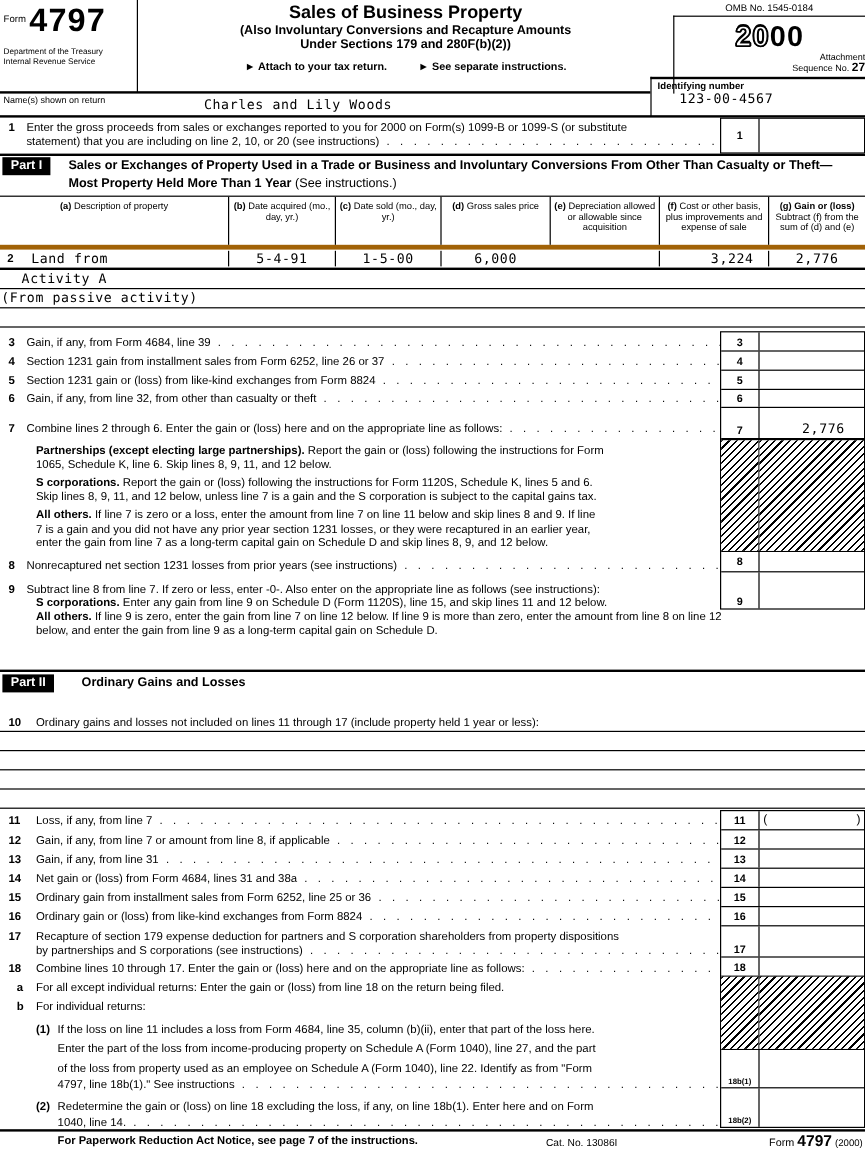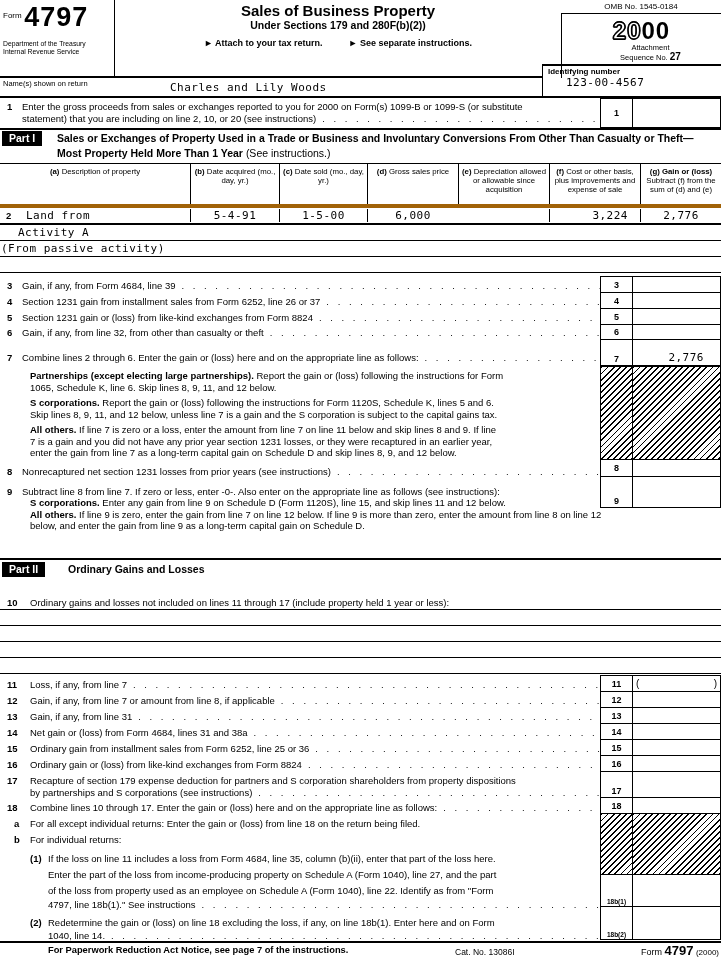--- a/index.html
+++ b/index.html
@@ -20,21 +20,21 @@
 .formnum { font-size:27px; font-weight:bold; letter-spacing:1px; }
 .dept { font-size:6.8px; line-height:8px; margin-top:7px; }
 .hdr-center { position:absolute; left:115px; top:0; width:446px; height:77px; text-align:center; }
 .h-title { font-size:15px; font-weight:bold; margin-top:2px; }
 .h-sub { font-size:10.5px; font-weight:bold; line-height:12px; }
 .h-attach { font-size:9px; font-weight:bold; margin-top:7px; display:flex; justify-content:center; gap:26px; }
 .omb { position:absolute; left:561px; top:2px; width:160px; text-align:center; font-size:8px; }
 .yearbox { position:absolute; left:561px; top:13px; width:160px; height:65px; border-left:1px solid #000; border-top:1px solid #000; text-align:center; }
 .yr { font-size:24px; font-weight:bold; line-height:24px; letter-spacing:1px; }
 .yr-o { color:#fff; -webkit-text-stroke:1.3px #000; text-shadow:-1px 0 #000,1px 0 #000,0 -1px #000,0 1px #000; }
-.attach-seq { font-size:7.5px; text-align:center; padding-left:18px; line-height:8.5px; margin-top:1px; }
+.attach-seq { font-size:7.5px; text-align:right; padding-left:18px; line-height:8.5px; margin-top:1px; }
 .seqno { font-size:10px; font-weight:bold; }
 .idbox { position:absolute; left:542px; top:64px; width:179px; height:33px; border-left:1px solid #000; border-top:2px solid #000; padding:1px 0 0 5px; }
 .idlabel { font-size:8px; font-weight:bold; }
 .namerow { position:absolute; left:0; top:78px; width:542px; height:18px; }
 .namelabel { position:absolute; left:3px; top:1px; font-size:7.5px; }
 .nameval { position:absolute; left:170px; top:3px; }
 
 .pl { position:absolute; background:#000; color:#fff; font-weight:bold; font-size:10.5px; padding:1px 7px 2px 7px; }
 .pt { position:absolute; font-weight:bold; font-size:10.5px; line-height:15px; }
 .pt .rg { font-weight:normal; }
@@ -78,20 +78,21 @@
   <div class="hdr-left">
     <span class="formword">Form</span>
     <span class="formnum">4797</span>
     <div class="dept">
       <div>Department of the Treasury</div>
       <div>Internal Revenue Service</div>
     </div>
   </div>
   <div class="hdr-center">
     <div class="h-title">Sales of Business Property</div>
+    <div class="h-sub">(Also Involuntary Conversions and Recapture Amounts</div>
     <div class="h-sub">Under Sections 179 and 280F(b)(2))</div>
     <div class="h-attach">
       <span>► Attach to your tax return.</span>
       <span>► See separate instructions.</span>
     </div>
   </div>
   <div class="omb">OMB No. 1545-0184</div>
   <div class="yearbox">
     <div class="yr" style="margin-top:5px;">
       <span class="yr-o">20</span><span>00</span>

